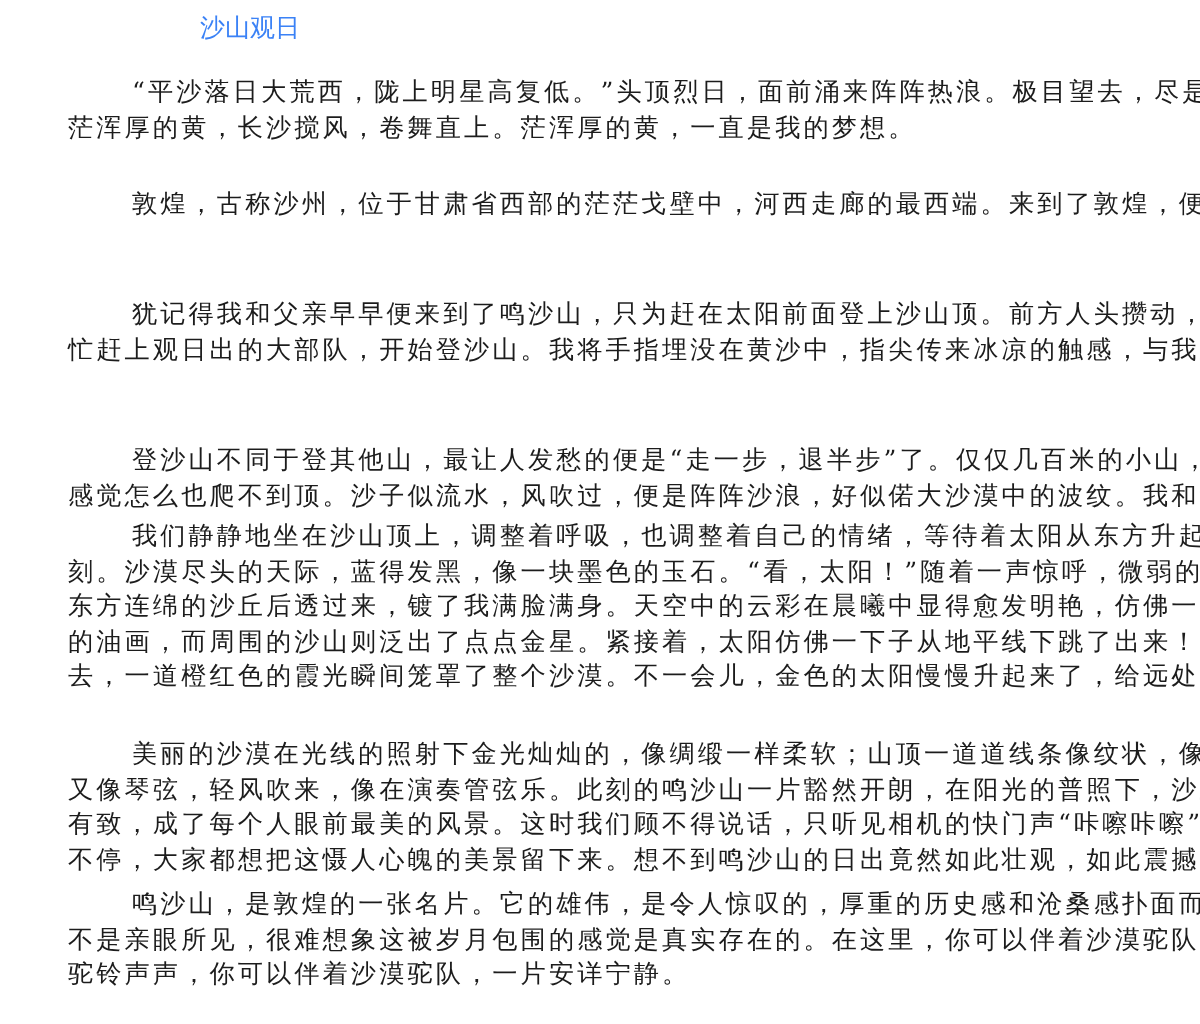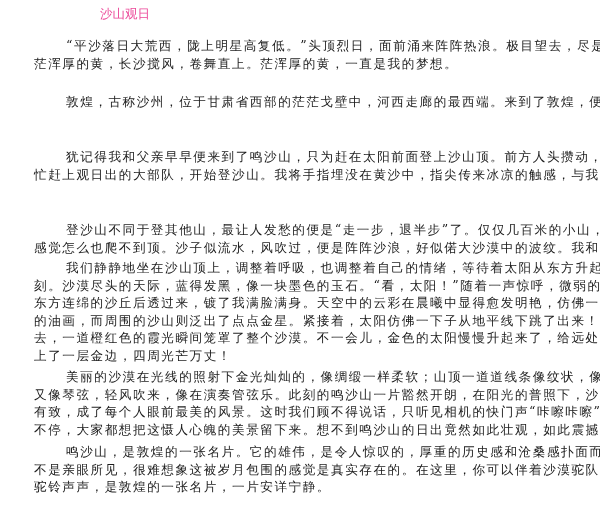--- a/index.html
+++ b/index.html
@@ -1,18 +1,18 @@
 <!DOCTYPE html>
 <html><head>
 <meta charset="utf-8">
 <style>
   html, body { margin: 0; padding: 0; background: #ffffff; }
   body { width: 600px; height: 512px; overflow: hidden; position: relative;
          font-family: "DejaVu Serif", "Liberation Serif", serif; color: #1a1a1a; }
-  .title { position: absolute; left: 100px; top: 6px; font-size: 12.5px; letter-spacing: 0px; color: #ec4899; text-align: right; }
+  .title { position: absolute; left: 100px; top: 6px; font-size: 12.5px; letter-spacing: 0px; color: #3b82f6; text-align: right; }
   .para { position: absolute; left: 34px; width: 540px; }
   .line { display: block; white-space: nowrap; font-size: 12.6px; height: 17.6px; line-height: 17.6px;
           letter-spacing: 1.55px; color: #1c1c1c; }
   .line.indent { padding-left: 32px; }
 </style>
 </head>
 <body>
 
 <div>
   <div class="title">沙山观日</div>
@@ -35,28 +35,27 @@
     <span class="line indent">登沙山不同于登其他山，最让人发愁的便是“走一步，退半步”了。仅仅几百米的小山，我却</span>
     <span class="line">感觉怎么也爬不到顶。沙子似流水，风吹过，便是阵阵沙浪，好似偌大沙漠中的波纹。我和父亲相</span>
   </div>
 
   <div class="para" style="top:259px">
     <span class="line indent">我们静静地坐在沙山顶上，调整着呼吸，也调整着自己的情绪，等待着太阳从东方升起的那一</span>
     <span class="line">刻。沙漠尽头的天际，蓝得发黑，像一块墨色的玉石。“看，太阳！”随着一声惊呼，微弱的晨光从</span>
     <span class="line">东方连绵的沙丘后透过来，镀了我满脸满身。天空中的云彩在晨曦中显得愈发明艳，仿佛一幅浓重</span>
     <span class="line">的油画，而周围的沙山则泛出了点点金星。紧接着，太阳仿佛一下子从地平线下跳了出来！远远看</span>
     <span class="line">去，一道橙红色的霞光瞬间笼罩了整个沙漠。不一会儿，金色的太阳慢慢升起来了，给远处沙漠镀</span>
-    <span class="line">上了一层金边，四周光芒万丈！</span>
   </div>
 
   <div class="para" style="top:368px">
     <span class="line indent">美丽的沙漠在光线的照射下金光灿灿的，像绸缎一样柔软；山顶一道道线条像纹状，像脊背，</span>
     <span class="line">又像琴弦，轻风吹来，像在演奏管弦乐。此刻的鸣沙山一片豁然开朗，在阳光的普照下，沙丘跌宕</span>
     <span class="line">有致，成了每个人眼前最美的风景。这时我们顾不得说话，只听见相机的快门声“咔嚓咔嚓”响个</span>
     <span class="line">不停，大家都想把这慑人心魄的美景留下来。想不到鸣沙山的日出竟然如此壮观，如此震撼！</span>
   </div>
 
   <div class="para" style="top:443px">
     <span class="line indent">鸣沙山，是敦煌的一张名片。它的雄伟，是令人惊叹的，厚重的历史感和沧桑感扑面而来。若</span>
     <span class="line">不是亲眼所见，很难想象这被岁月包围的感觉是真实存在的。在这里，你可以伴着沙漠驼队，听到</span>
-    <span class="line">驼铃声声，是敦煌的一张名片，一片安详宁静。</span>
+    <span class="line">驼铃声声，你可以伴着沙漠驼队，一片安详宁静。</span>
   </div>
 </div>
 
 </body></html>

